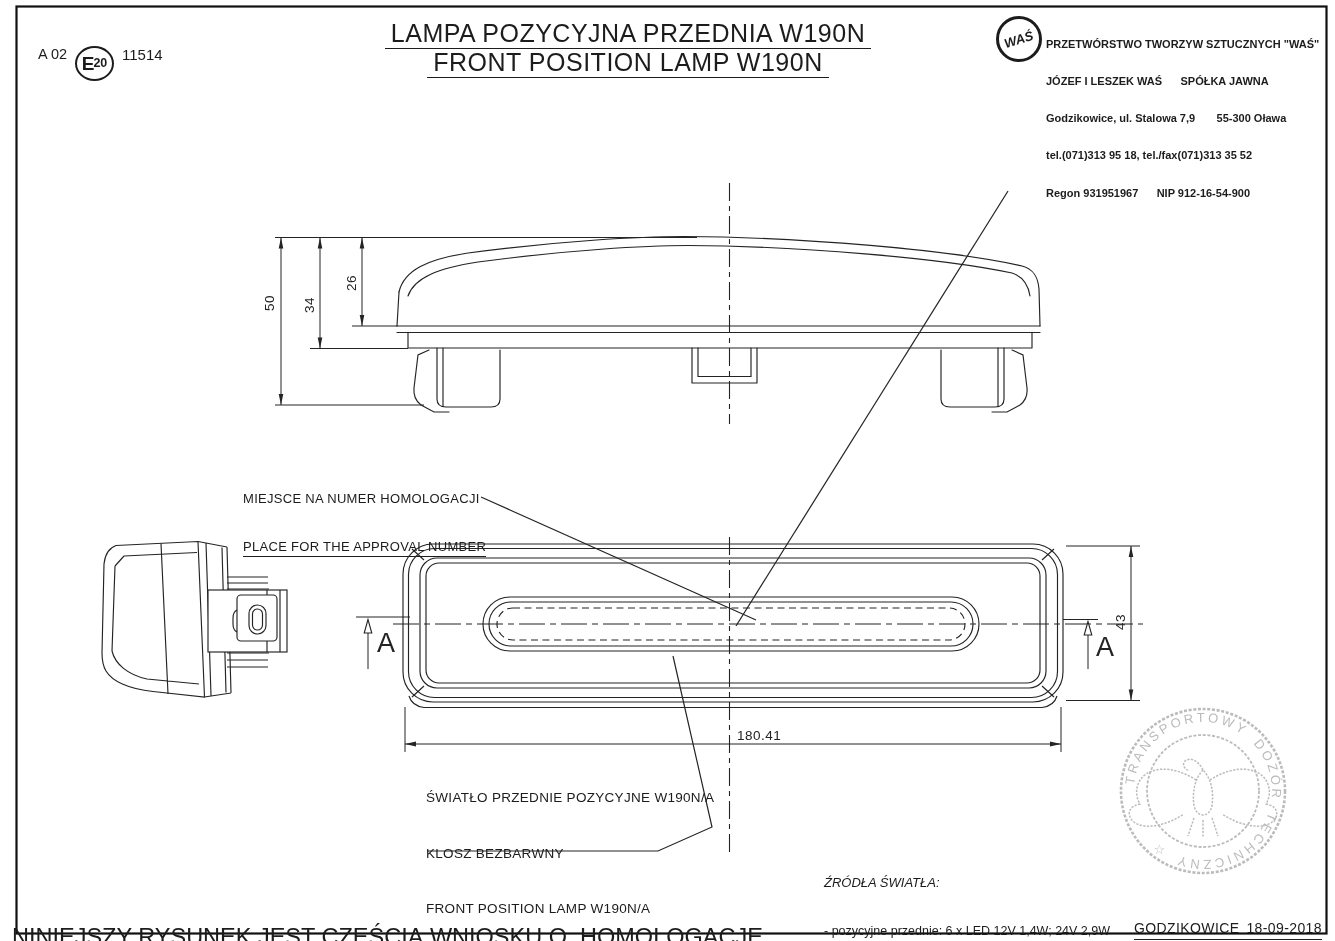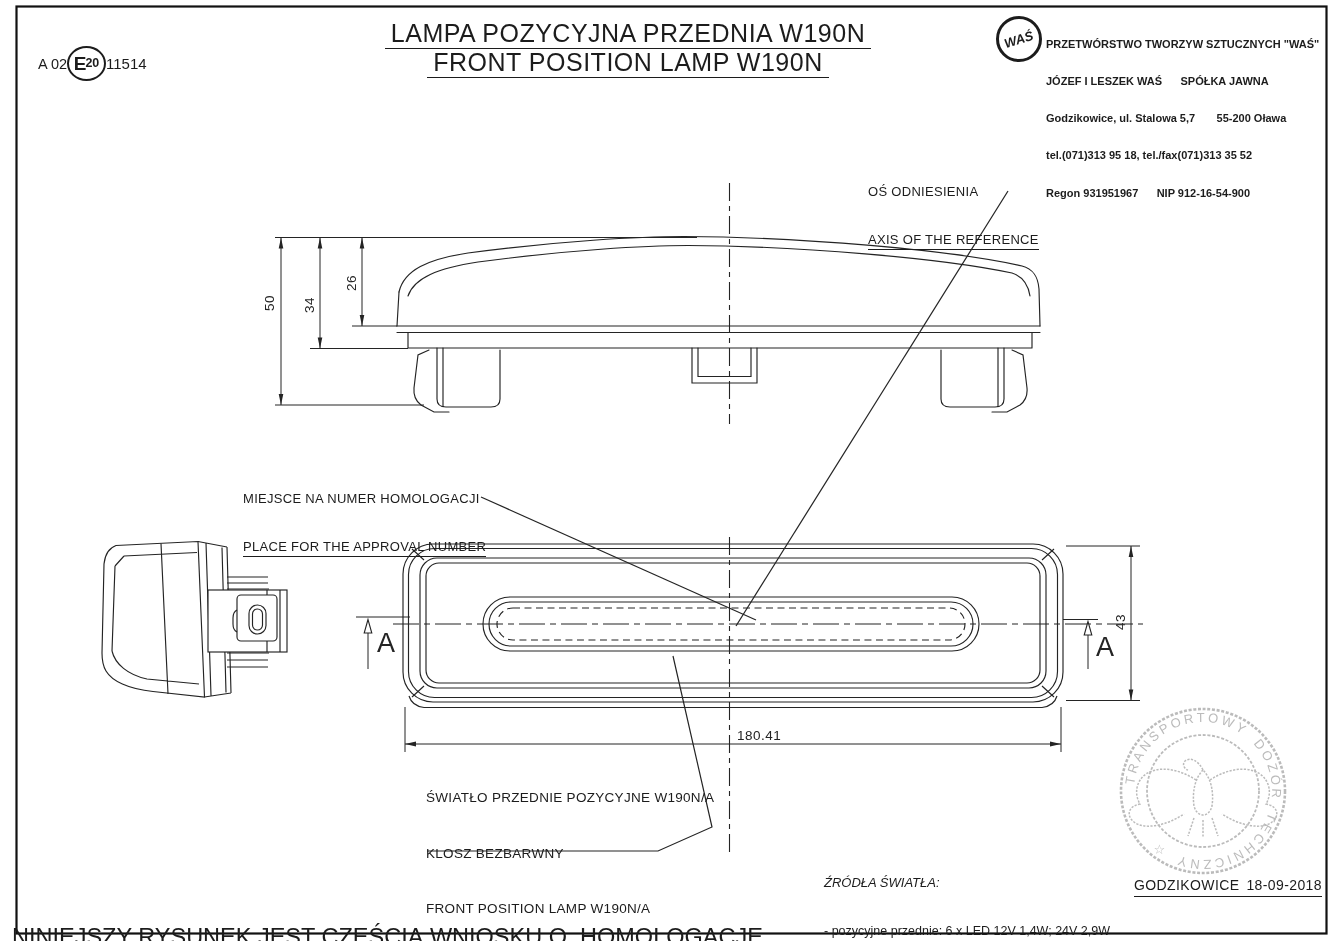--- a/index.html
+++ b/index.html
@@ -9,21 +9,21 @@
   svg text{font-family:"Liberation Sans",sans-serif;}
   .ttl{font-size:25px;letter-spacing:.5px;line-height:27px;}
   .ttl .u{display:inline-block;border-bottom:1.6px solid #1c1c1c;padding:0 6px 1px 6px;}
   .lbl{font-size:13px;letter-spacing:.3px;line-height:16px;white-space:pre;}
   .lbl .u{display:inline-block;border-bottom:1.3px solid #1c1c1c;padding-bottom:1px;}
   .desc{font-size:13.5px;letter-spacing:.3px;line-height:18.5px;white-space:pre;}
   .company{font-size:11px;font-weight:700;line-height:12.4px;white-space:pre;}
   .stmt{font-size:23.5px;line-height:28.5px;letter-spacing:0px;white-space:pre;}
   .ls{font-size:12.5px;line-height:16px;white-space:pre;}
   .ls .hd{font-size:13px;font-style:italic;}
-  .emark{display:flex;align-items:center;gap:0;font-size:14.5px;}
+  .emark{display:flex;align-items:flex-start;gap:8px;font-size:14.5px;}
   .ecirc{width:35px;height:31px;border:2.6px solid #1c1c1c;border-radius:50%;
          display:flex;align-items:center;justify-content:center;font-weight:700;}
   .ecirc .E{font-size:19px;line-height:1;}
   .ecirc .n{font-size:12.5px;line-height:1;margin-left:-1px;}
   .waslogo{width:40px;height:40px;border:3.2px solid #1c1c1c;border-radius:50%;
            display:flex;align-items:center;justify-content:center;}
   .waslogo span{font-weight:700;font-style:italic;font-size:13px;transform:rotate(-18deg);}
   .footer{display:flex;justify-content:space-between;font-size:14px;letter-spacing:.4px;
           border-bottom:1.6px solid #1c1c1c;padding-bottom:3px;}
 </style>
@@ -166,29 +166,25 @@
       </span>
     <span style="font-size:15px;">11514</span>
   </div>
 
   <div class="abs waslogo" style="left:996px;top:16px;">
     <span>WAŚ</span>
   </div>
   <div class="abs company" style="left:1046px;top:13px;">
     <div>PRZETWÓRSTWO TWORZYW SZTUCZNYCH "WAŚ"</div>
     <div>JÓZEF I LESZEK WAŚ      SPÓŁKA JAWNA</div>
-    <div>Godzikowice, ul. Stalowa 5,7       55-200 Oława</div>
+    <div>Godzikowice, ul. Stalowa 7,9       55-300 Oława</div>
     <div>tel.(071)313 95 18, tel./fax(071)313 35 52</div>
     <div>Regon 931951967      NIP 912-16-54-900</div>
   </div>
 
-  <div class="abs lbl" style="left:868px;top:152px;">
-    <div>OŚ ODNIESIENIA</div>
-    <div><span class="u">AXIS OF THE REFERENCE</span></div>
-  </div>
 
   <div class="abs lbl" style="left:243px;top:459px;">
     <div>MIEJSCE NA NUMER HOMOLOGACJI</div>
     <div><span class="u">PLACE FOR THE APPROVAL NUMBER</span></div>
   </div>
 
   <div class="abs desc" style="left:426px;top:752px;">
     <div>ŚWIATŁO PRZEDNIE POZYCYJNE W190N/A</div>
     <div>KLOSZ BEZBARWNY</div>
     <div>FRONT POSITION LAMP W190N/A</div>
@@ -201,18 +197,18 @@
     
   </div>
 
   <div class="abs ls" style="left:824px;top:843px;">
     <div class="hd">ŹRÓDŁA ŚWIATŁA:</div>
     <div>- pozycyjne przednie: 6 x LED 12V 1,4W; 24V 2,9W</div>
     
     
   </div>
 
-  <div class="abs footer" style="left:1134px;top:877px;width:188px;text-align:right;">
+  <div class="abs footer" style="left:1134px;top:920px;width:188px;text-align:right;">
     <span>GODZIKOWICE</span>
     <span>18-09-2018</span>
   </div>
 
 </div>
 
 </body></html>

